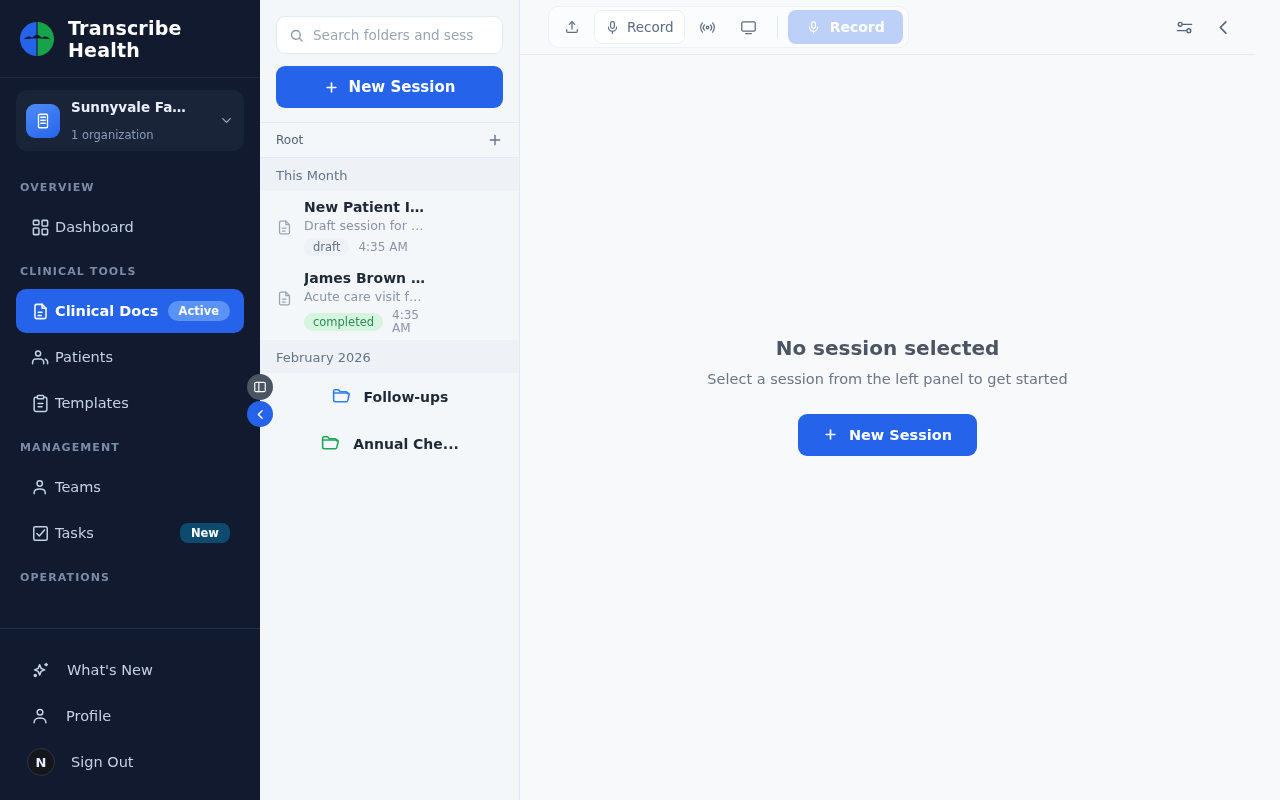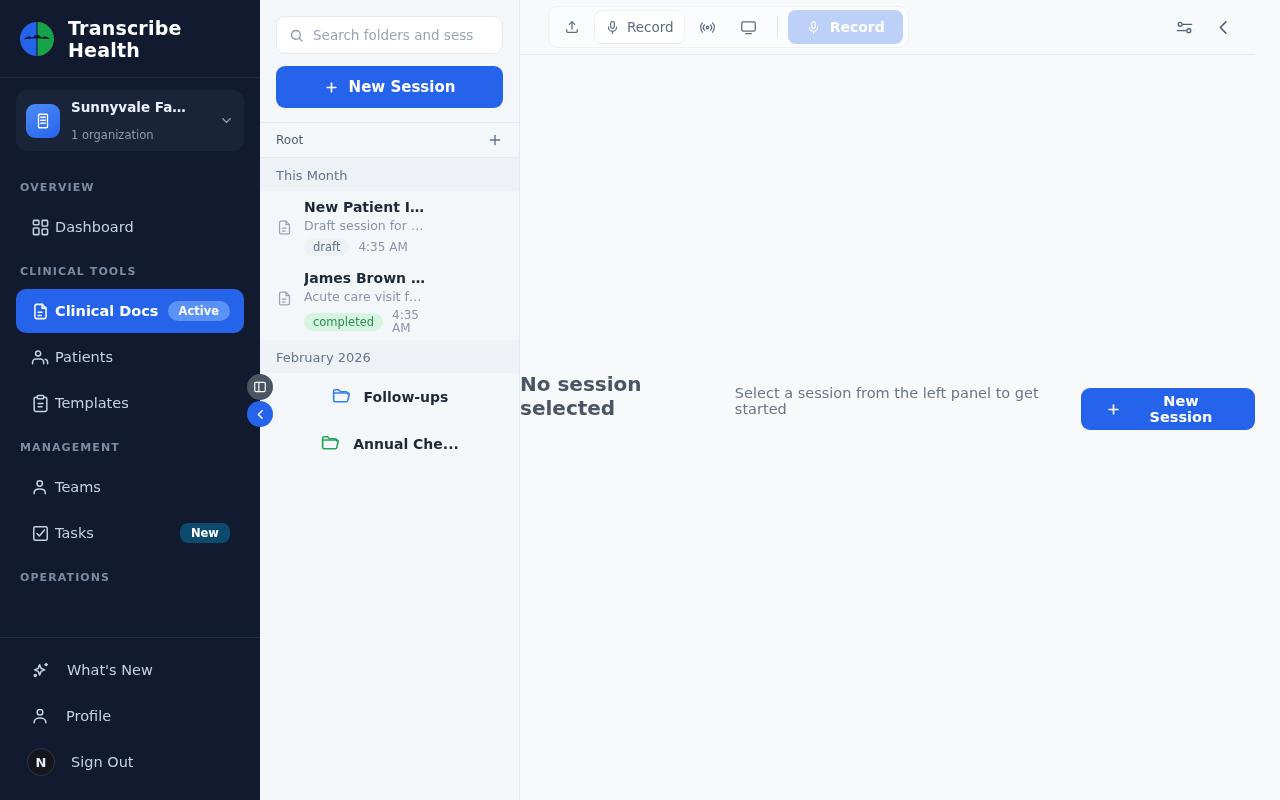--- a/index.html
+++ b/index.html
@@ -73,21 +73,21 @@
     border-radius: 11px; padding: 3px 11px;
   }
   .pill-new {
     background: #0c4a6e; color: #fff; font-size: 11.5px; font-weight: 700;
     border-radius: 8px; padding: 3px 11px;
   }
 
   .sidebar-bottom {
     position: absolute; left: 0; bottom: 0; width: 260px;
     background: #111a2e; border-top: 1px solid #22304a;
-    padding: 8px 0 14px;
+    padding: 17px 0 14px;
   }
   .bottom-item {
     display: flex; align-items: center; gap: 16px;
     height: 44px; margin: 2px 16px; padding: 0 14px;
     color: #c5d1e4; font-size: 14.5px; border-radius: 10px;
   }
   .avatar-n {
     width: 28px; height: 28px; border-radius: 50%; flex: 0 0 28px;
     background: #14161c; border: 1px solid #2b3547;
     color: #e6ecf7; font-size: 13px; font-weight: 600;
@@ -181,21 +181,21 @@
   .tool-btn.boxed { background: #fff; border: 1px solid #eceff4; }
   .tool-divider { width: 1px; height: 22px; background: #e2e8f0; margin: 0 6px; }
   .record-primary {
     height: 34px; border-radius: 8px; background: #bcd0f8; color: #fff;
     display: flex; align-items: center; gap: 9px; padding: 0 18px;
     font-size: 14px; font-weight: 600; border: 0; font-family: inherit;
   }
   .toolbar-right { display: flex; align-items: center; gap: 20px; color: #55617a; }
 
   .empty-state {
-    flex: 1; display: flex; flex-direction: row;
+    flex: 1; display: flex; flex-direction: column;
     align-items: center; justify-content: center; gap: 0;
     padding-bottom: 64px;
   }
   .empty-title { font-size: 20px; font-weight: 700; color: #4b5563; }
   .empty-sub { font-size: 14.5px; color: #6b7686; margin-top: 11px; }
   .empty-btn {
     margin-top: 27px; height: 42px; background: #2563eb; color: #fff; border: 0;
     border-radius: 9px; padding: 0 25px; font-size: 14.5px; font-weight: 700;
     display: flex; align-items: center; gap: 11px; font-family: inherit;
   }

